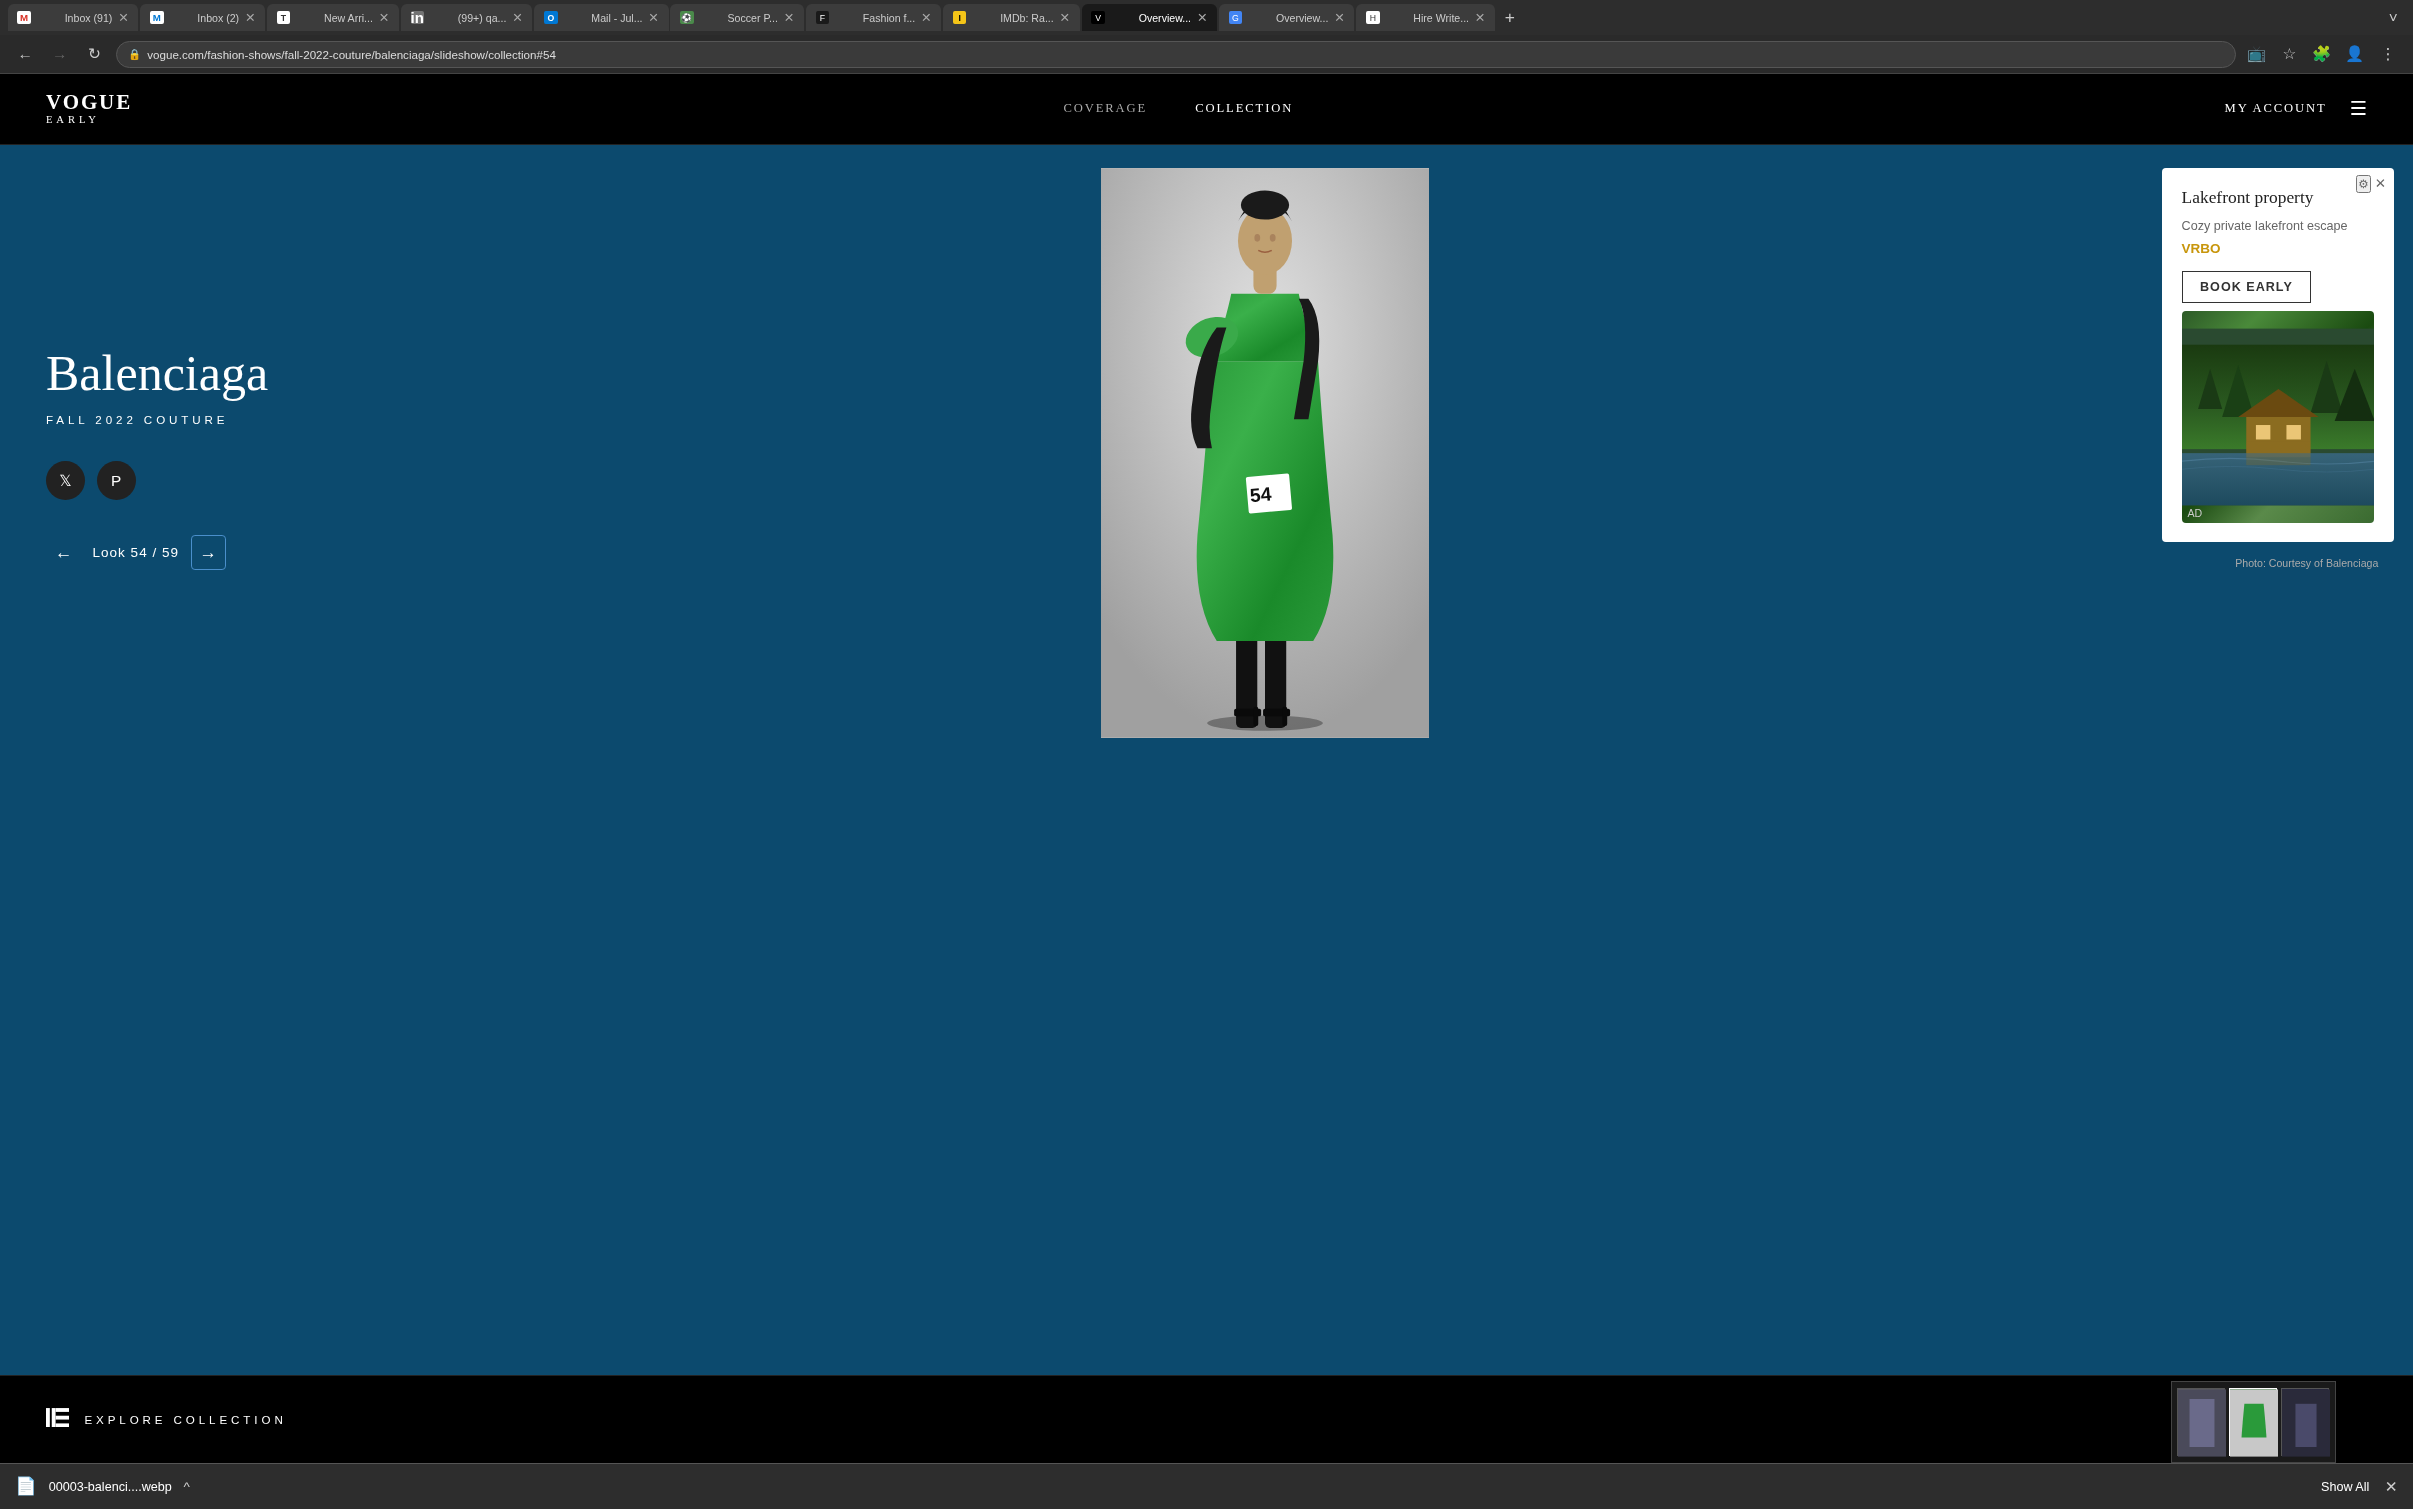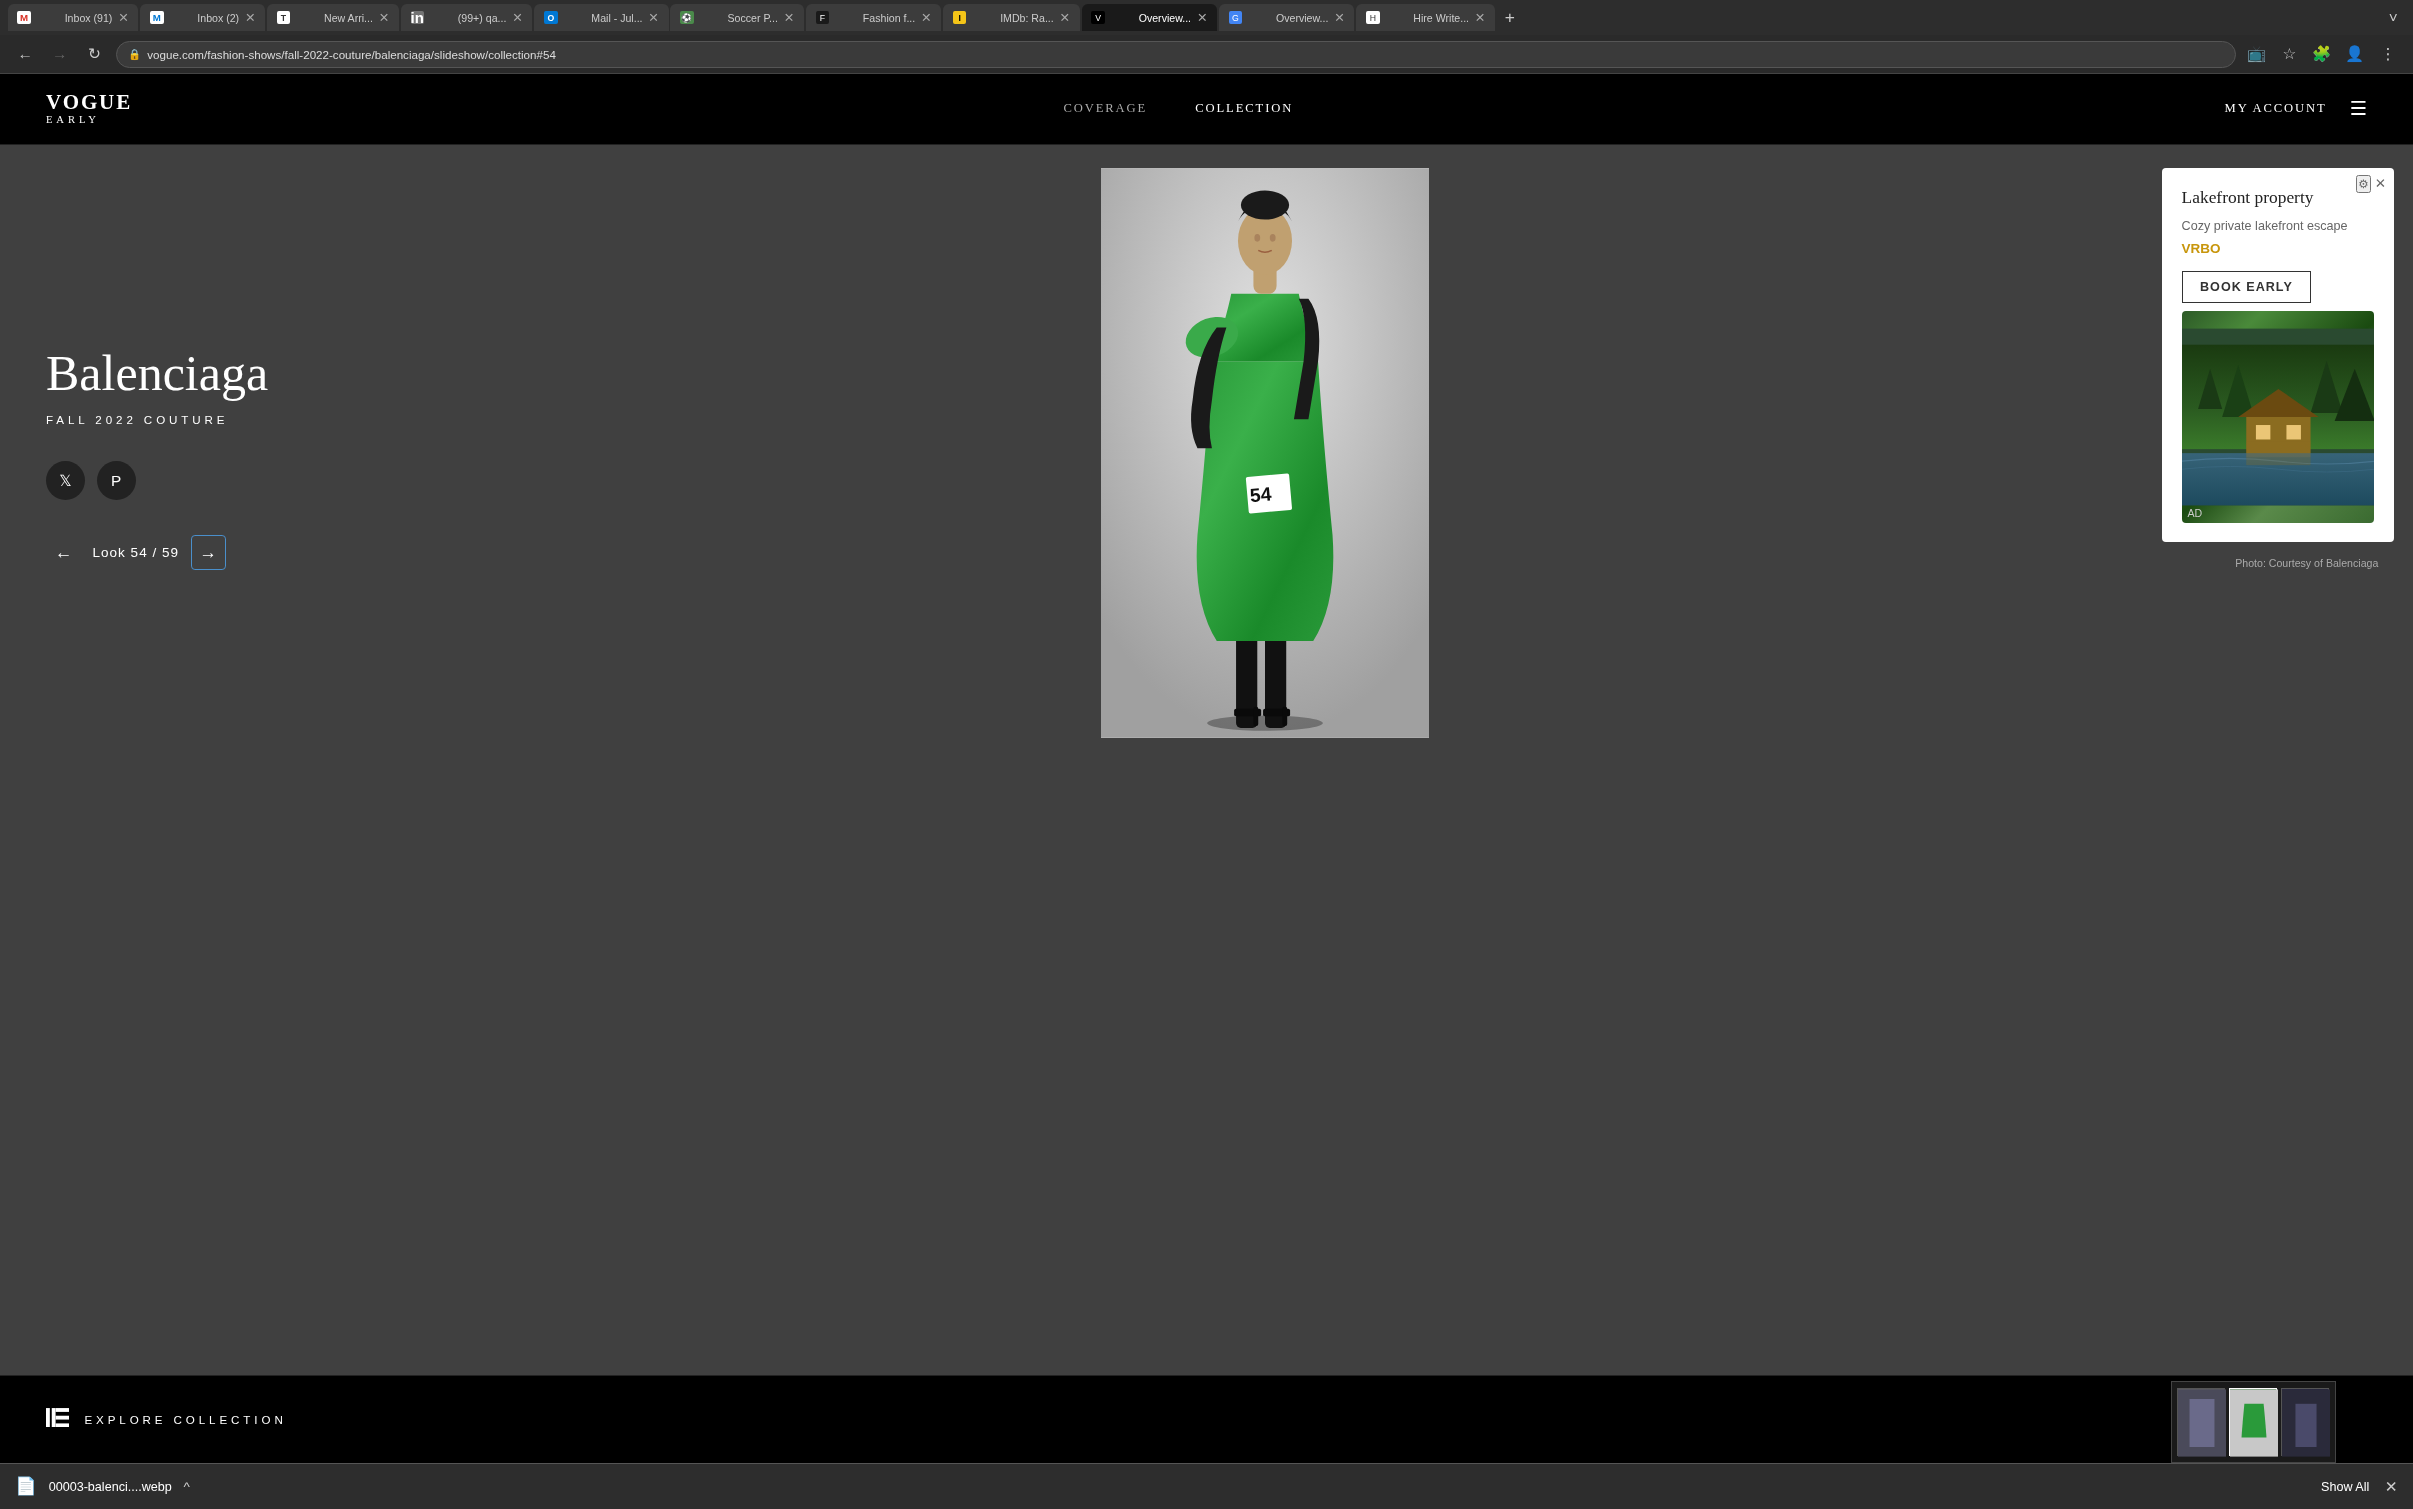--- a/index.html
+++ b/index.html
@@ -121,21 +121,21 @@
       width: 27px;
       height: 27px;
       display: flex;
       align-items: center;
       justify-content: center;
       border-radius: 50%;
     }
 
     
     .page-content {
-      background: #404040;
+      background: #0c4a6e;
       min-height: calc(100vh - 73px - 46px);
       display: flex;
       flex-direction: column;
     }
 
     
     .site-header {
       background: #000;
       display: flex;
       align-items: center;

